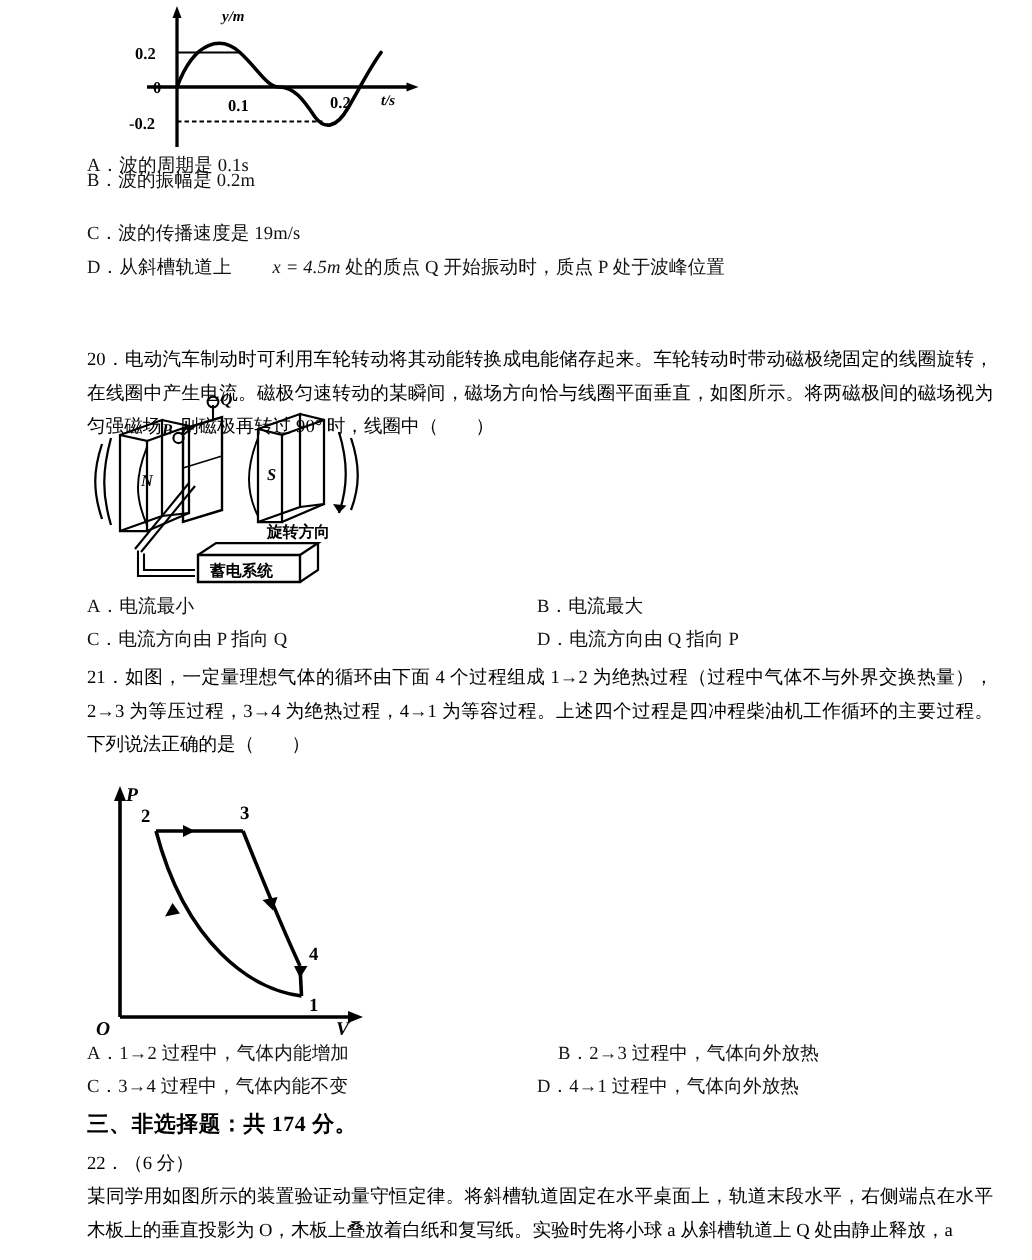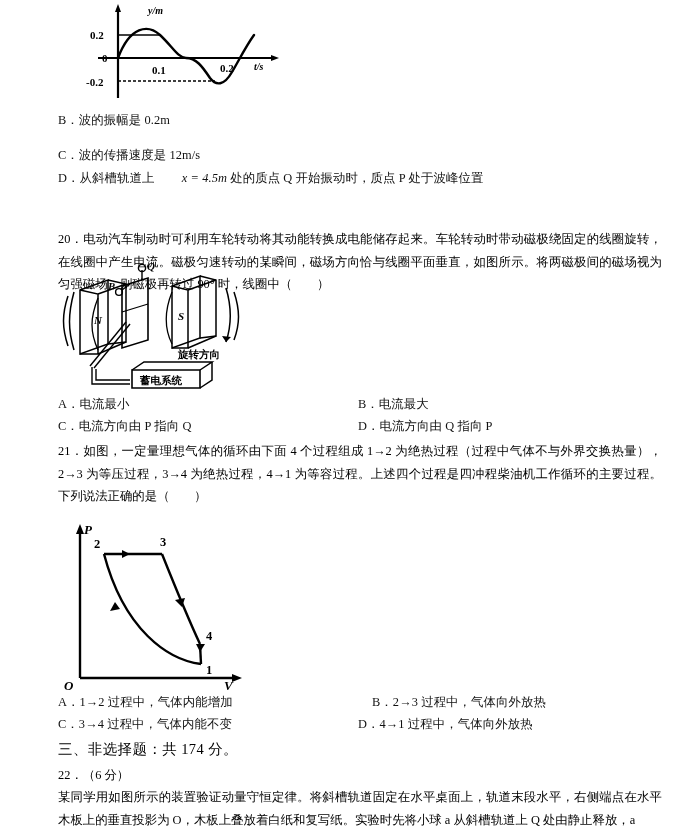--- a/index.html
+++ b/index.html
@@ -44,21 +44,21 @@
     left: 58px;
     width: 604px;
     font-size: 12.4px;
     line-height: 22.5px;
     text-align: justify;
     text-justify: inter-ideograph;
   }
   .heading {
     position: absolute;
     left: 58px;
-    font-weight: normal;
+    font-weight: bold;
     font-size: 14.5px;
     letter-spacing: 0.4px;
   }
   
   .fig-wave {
     position: absolute;
     left: 60px;
     top: 2px;
     width: 240px;
     height: 98px;
@@ -108,28 +108,33 @@
       <text x="88" y="12" font-size="10" font-style="italic" font-weight="bold">y/m</text>
       <text x="194" y="68" font-size="10" font-style="italic" font-weight="bold">t/s</text>
       <text x="30" y="37" font-size="11" font-weight="bold">0.2</text>
       <text x="42" y="60" font-size="11" font-weight="bold">0</text>
       <text x="26" y="84" font-size="11" font-weight="bold">-0.2</text>
       <text x="92" y="72" font-size="11" font-weight="bold">0.1</text>
       <text x="160" y="70" font-size="11" font-weight="bold">0.2</text>
     </svg>
   </div>
 
+  <div class="opt-row body-text" style="top:100px;">
+    <div>
+      <span>A．</span><span>波的周期是 </span><span>0.1s</span>
+    </div>
+  </div>
   <div class="opt-row body-text" style="top:110px;">
     <div>
       <span>B．</span><span>波的振幅是 </span><span>0.2m</span>
     </div>
   </div>
   <div class="opt-row body-text" style="top:145px;">
     <div>
-      <span>C．</span><span>波的传播速度是 </span><span>12m/s</span>
+      <span>C．</span><span>波的传播速度是 </span><span>19m/s</span>
     </div>
   </div>
   <div class="opt-row body-text" style="top:168px;">
     <div>
       <span>D．</span><span>从斜槽轨道上 </span><span class="italic">x = 4.5m</span><span> 处的质点 Q 开始振动时，质点 P 处于波峰位置</span>
     </div>
   </div>
 
   <div class="para" style="top:200px;margin-top:28px;">
     <span class="qnum">20．</span><span>电动汽车制动时可利用车轮转动将其动能转换成电能储存起来。车轮转动时带动磁极绕固定的线圈旋转，在线圈中产生电流。磁极匀速转动的某瞬间，磁场方向恰与线圈平面垂直，如图所示。将两磁极间的磁场视为匀强磁场，则磁极再转过 90° 时，线圈中（　　）</span>

